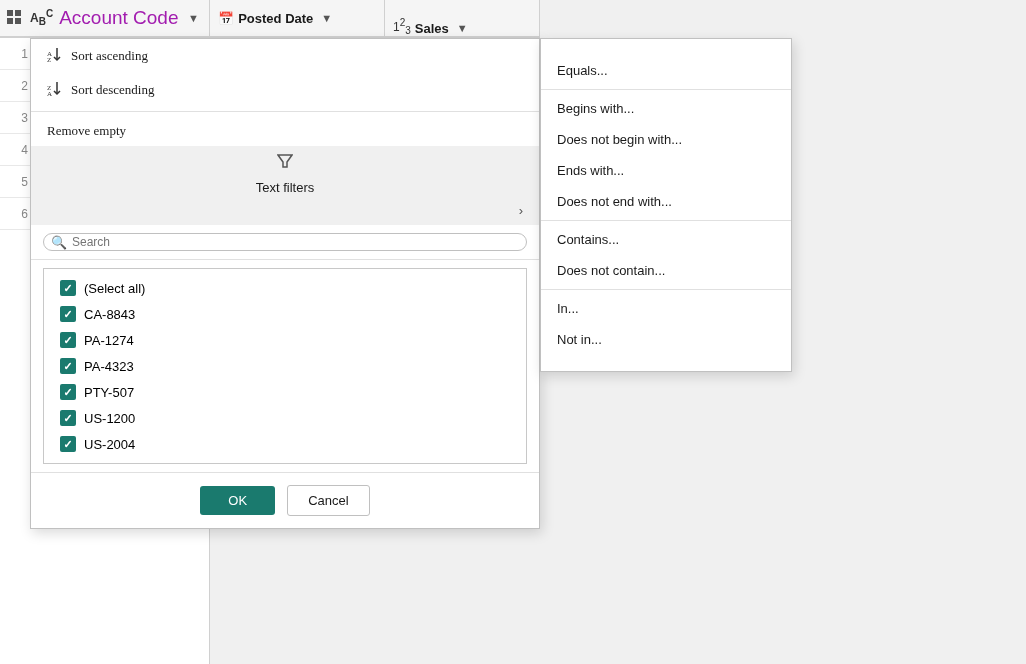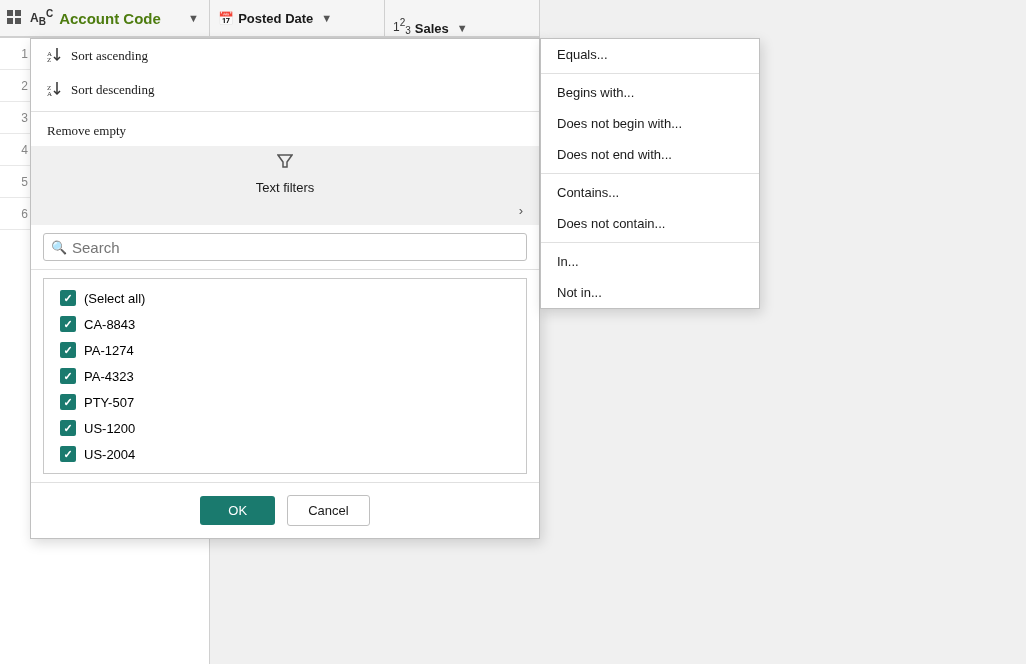--- a/index.html
+++ b/index.html
@@ -27,23 +27,23 @@
       display: flex;
       align-items: center;
       height: 38px;
       border-bottom: 2px solid #d0d0d0;
       background: #f5f5f5;
       padding: 0 6px;
       gap: 4px;
     }
 
     .col-title {
-      font-weight: 700;
-      color: #4d7c0f;
-      font-size: 15px;
+      font-weight: 400;
+      color: #a21caf;
+      font-size: 19px;
       flex: 1;
     }
 
     .dropdown-btn {
       background: none;
       border: none;
       cursor: pointer;
       color: #555;
       font-size: 11px;
       padding: 2px 4px;
@@ -134,25 +134,25 @@
     }
 
     
     .search-box-wrap {
       padding: 8px 12px;
       border-bottom: 1px solid #e0e0e0;
     }
 
     .search-box {
       width: 100%;
-      height: 28px;
+      height: 18px;
       border: 1px solid #c0c0c0;
-      border-radius: 3px;
+      border-radius: 9px;
       padding: 0 8px 0 28px;
-      font-size: 15px;
+      font-size: 12px;
       outline: none;
       background: #fff;
     }
 
     .search-wrap {
       position: relative;
     }
 
     .search-icon-inner {
       position: absolute;
@@ -228,26 +228,26 @@
       padding: 7px 20px;
       font-size: 13px;
       cursor: pointer;
     }
 
     
     .submenu-panel {
       position: absolute;
       top: 38px;
       left: 540px;
-      width: 220px;
+      width: 252px;
       background: #fff;
       border: 1px solid #c0c0c0;
       box-shadow: 2px 4px 12px rgba(0,0,0,0.15);
       z-index: 101;
-      padding: 0 0;
+      padding: 16px 0;
     }
 
     .submenu-item {
       display: flex;
       align-items: center;
       padding: 8px 16px;
       cursor: pointer;
       color: #1a1a1a;
     }
 
@@ -417,20 +417,23 @@
     <span>Equals...</span>
   </div>
   <hr class="submenu-separator">
   <div class="submenu-item">
     <span>Begins with...</span>
   </div>
   <div class="submenu-item">
     <span>Does not begin with...</span>
   </div>
   <div class="submenu-item">
+    <span>Ends with...</span>
+  </div>
+  <div class="submenu-item">
     <span>Does not end with...</span>
   </div>
   <hr class="submenu-separator">
   <div class="submenu-item">
     <span>Contains...</span>
   </div>
   <div class="submenu-item">
     <span>Does not contain...</span>
   </div>
   <hr class="submenu-separator">

